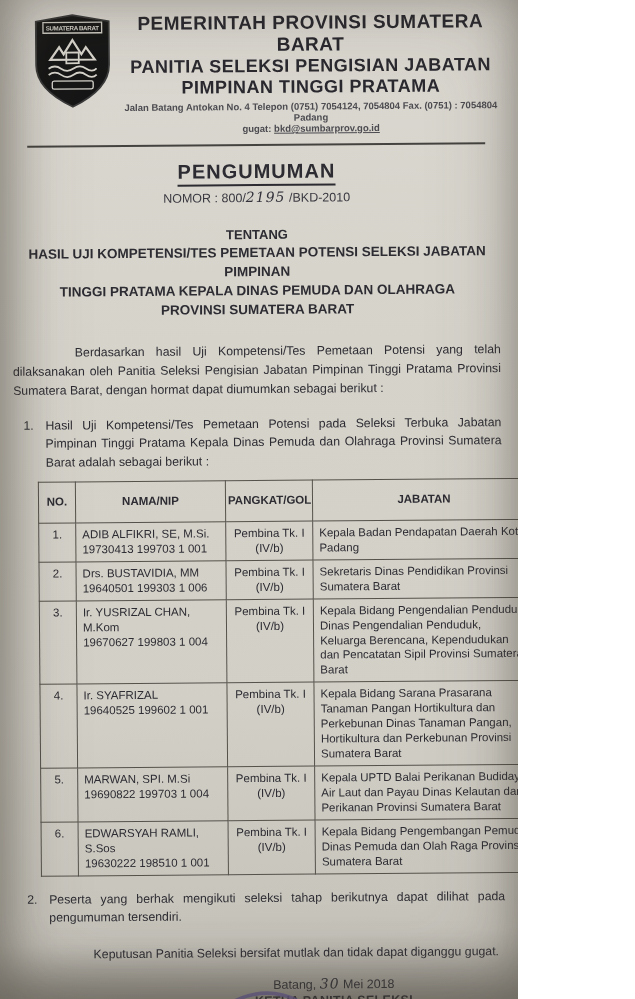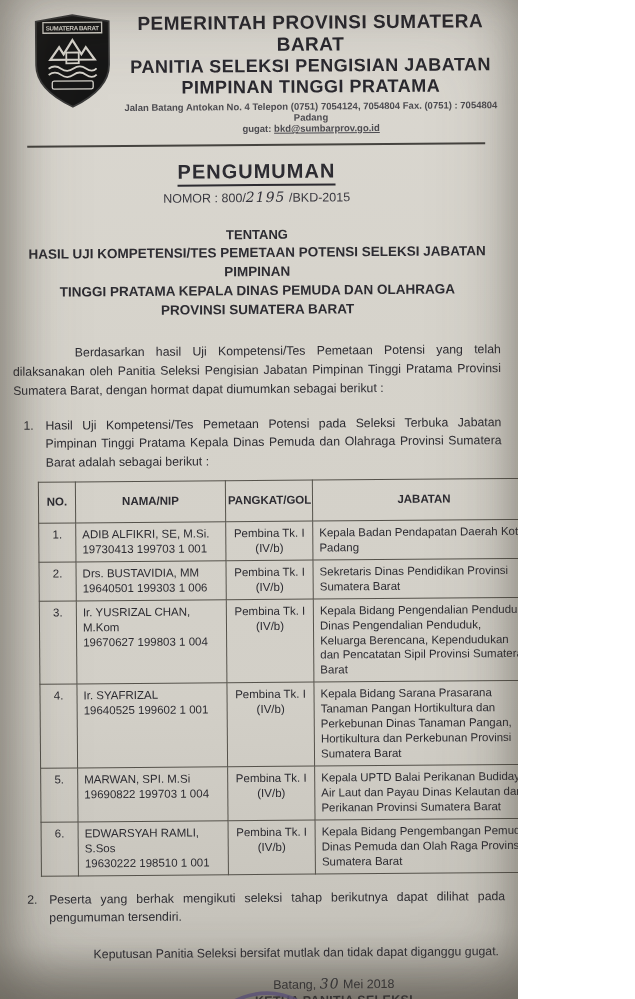--- a/index.html
+++ b/index.html
@@ -87,21 +87,21 @@
       <div class="head-line2">PANITIA SELEKSI PENGISIAN JABATAN</div>
       <div class="head-line3">PIMPINAN TINGGI PRATAMA</div>
       <div class="head-addr">Jalan Batang Antokan No. 4 Telepon (0751) 7054124, 7054804 Fax. (0751) : 7054804 Padang</div>
       <div class="head-email"><span>gugat: </span><span class="mail">bkd@sumbarprov.go.id</span></div>
     </div>
     <div class="rule"></div>
   </div>
 
   <div class="ann">
     <div class="ann-title">PENGUMUMAN</div>
-    <div class="ann-no"><span>NOMOR : 800/</span><span class="hand">2195</span><span> /BKD-2015</span></div>
+    <div class="ann-no"><span>NOMOR : 800/</span><span class="hand">2195</span><span> /BKD-2010</span></div>
     <div class="tentang">TENTANG</div>
     <div class="subject">
       <div>HASIL UJI KOMPETENSI/TES PEMETAAN POTENSI SELEKSI JABATAN PIMPINAN</div>
       <div>TINGGI PRATAMA KEPALA DINAS PEMUDA DAN OLAHRAGA</div>
       <div>PROVINSI SUMATERA BARAT</div>
     </div>
   </div>
 
   <p class="para">Berdasarkan hasil Uji Kompetensi/Tes Pemetaan Potensi yang telah dilaksanakan oleh Panitia Seleksi Pengisian Jabatan Pimpinan Tinggi Pratama Provinsi Sumatera Barat, dengan hormat dapat diumumkan sebagai berikut :</p>
 

